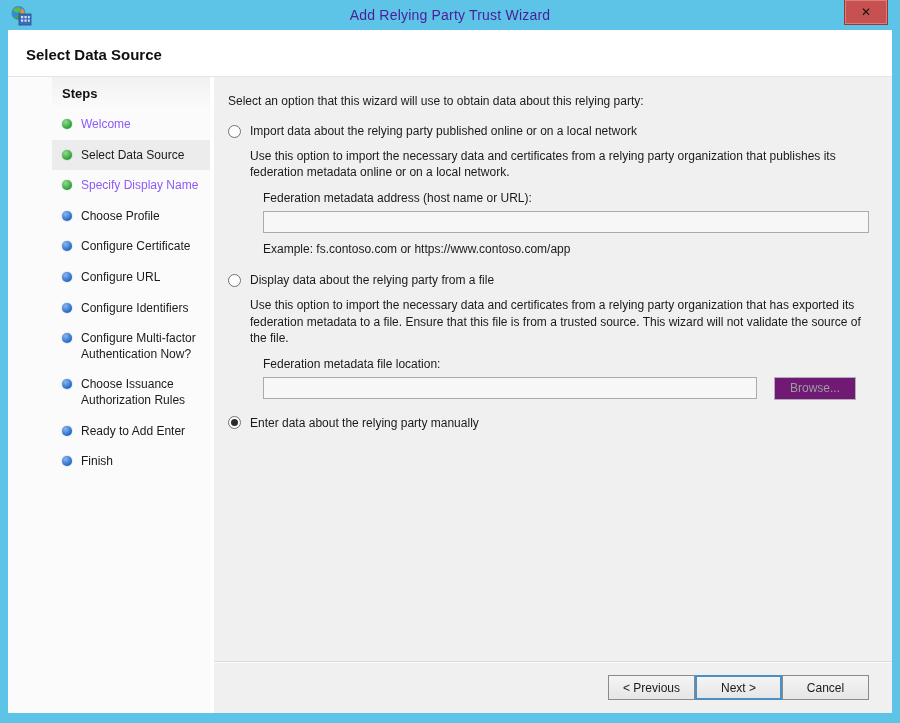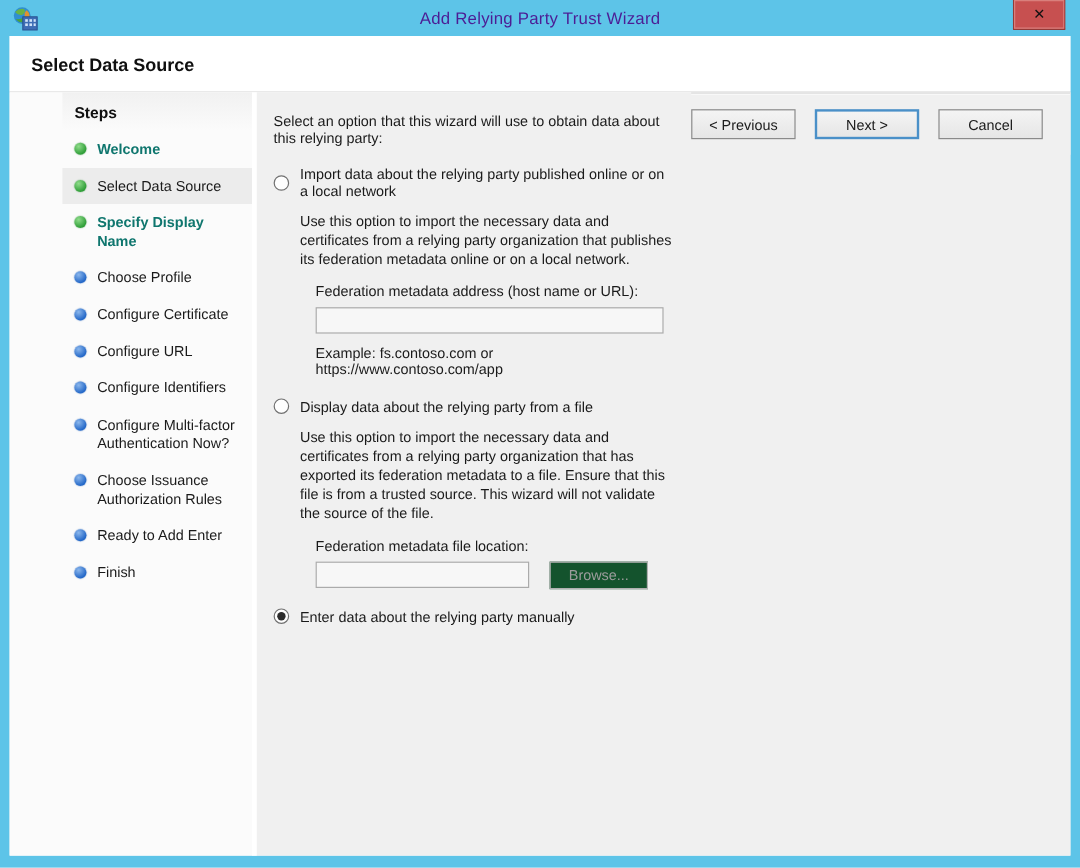--- a/index.html
+++ b/index.html
@@ -57,32 +57,32 @@
     padding: 9px 10px 8px 10px;
     background: linear-gradient(#f1f1f1, #fbfbfb);
   }
   .step {
     display: flex; align-items: flex-start;
     padding: 8px 6px 7px 10px; gap: 9px;
     font-size: 12px; line-height: 1.3;
     color: #1a1a1a;
   }
   .step.current { background: #ececec; }
-  .step.visited .step-label { color: #0f766e; cursor: pointer; font-weight: bold; }
+  .step.visited .step-label { color: #8b5cf6; cursor: pointer; }
   .bullet {
     width: 10px; height: 10px; border-radius: 50%;
     flex: none; margin-top: 2px;
   }
   .bullet.green { background: radial-gradient(circle at 35% 30%, #8fdc8a, #2f9e38 70%); box-shadow: 0 0 1px #2a8a31; }
   .bullet.blue  { background: radial-gradient(circle at 35% 30%, #8ab6ec, #2468c8 70%); box-shadow: 0 0 1px #1f5cb0; }
 
   
   .content {
     flex: 1; background: #f0f0f0;
-    display: flex; flex-direction: row;
+    display: flex; flex-direction: column;
     min-width: 0;
   }
   .content-main { flex: 1; padding: 17px 14px 0 14px; font-size: 12px; color: #1a1a1a; }
   .intro { margin-bottom: 16px; }
 
   .opt-row { display: flex; align-items: center; gap: 9px; margin-bottom: 10px; cursor: pointer; }
   .radio {
     width: 13px; height: 13px; border-radius: 50%;
     border: 1px solid #707070; background: #fefefe;
     flex: none; position: relative;
@@ -99,32 +99,32 @@
     width: 100%; height: 22px;
     border: 1px solid #ababab; background: #f7f7f7;
     font-family: "Liberation Sans", sans-serif; font-size: 12px;
     padding: 0 4px;
   }
   .example { margin: 9px 0 17px 35px; }
   .file-row { display: flex; align-items: flex-start; gap: 17px; margin-left: 35px; margin-right: 22px; margin-bottom: 16px; }
   .file-row .text-input { flex: 1; }
   .browse-btn {
     flex: none; width: 82px; height: 23px;
-    background: #14532d; border: 1px solid #b0b0b0;
+    background: #701a75; border: 1px solid #b0b0b0;
     color: #9d9d9d; font-size: 12px;
     font-family: "Liberation Sans", sans-serif;
   }
 
   
   .footer {
     flex: none; height: 52px;
     border-top: 1px solid #dcdcdc;
     box-shadow: inset 0 1px 0 #fafafa;
     display: flex; align-items: center; justify-content: flex-end;
-    gap: 16px; padding-right: 23px;
+    padding-right: 23px;
     background: #f0f0f0;
   }
   .btn {
     min-width: 87px; height: 25px;
     background: linear-gradient(#f4f4f4, #e6e6e6);
     border: 1px solid #8a8a8a;
     font-family: "Liberation Sans", sans-serif;
     font-size: 12px; color: #1a1a1a;
     cursor: pointer;
   }

